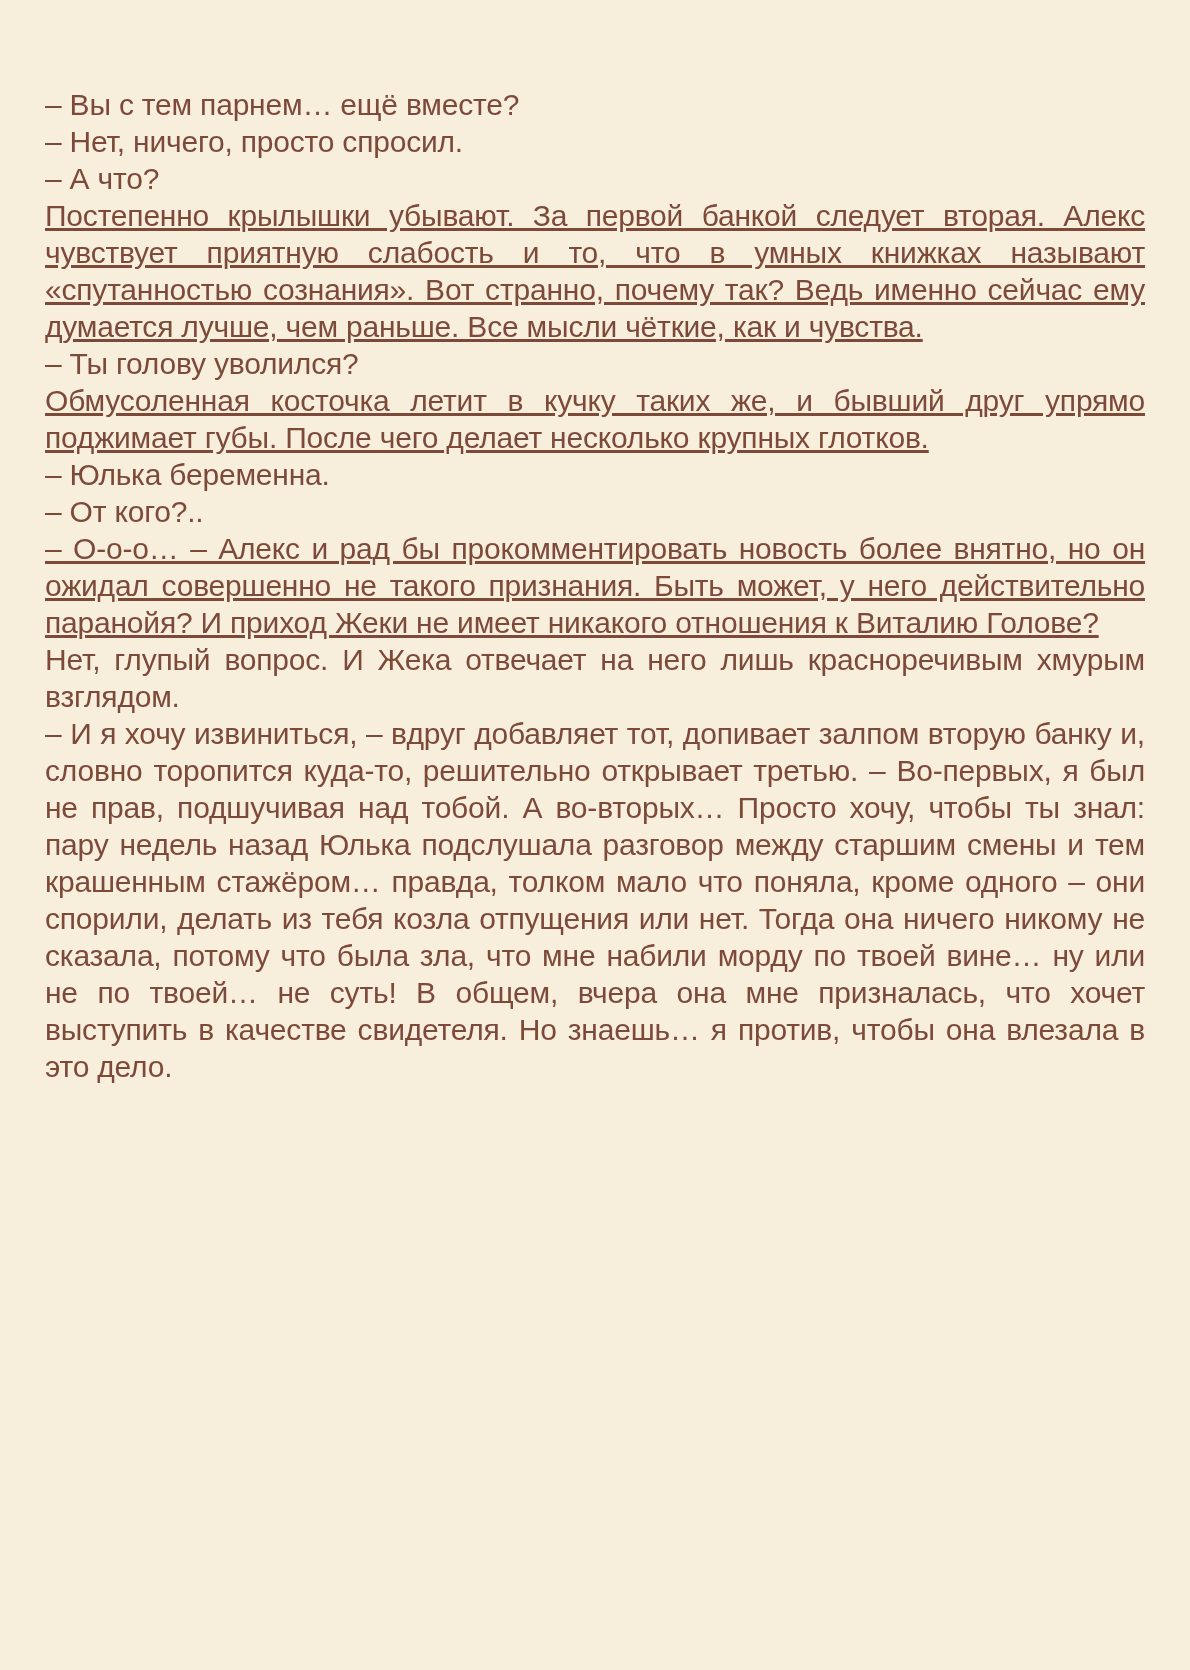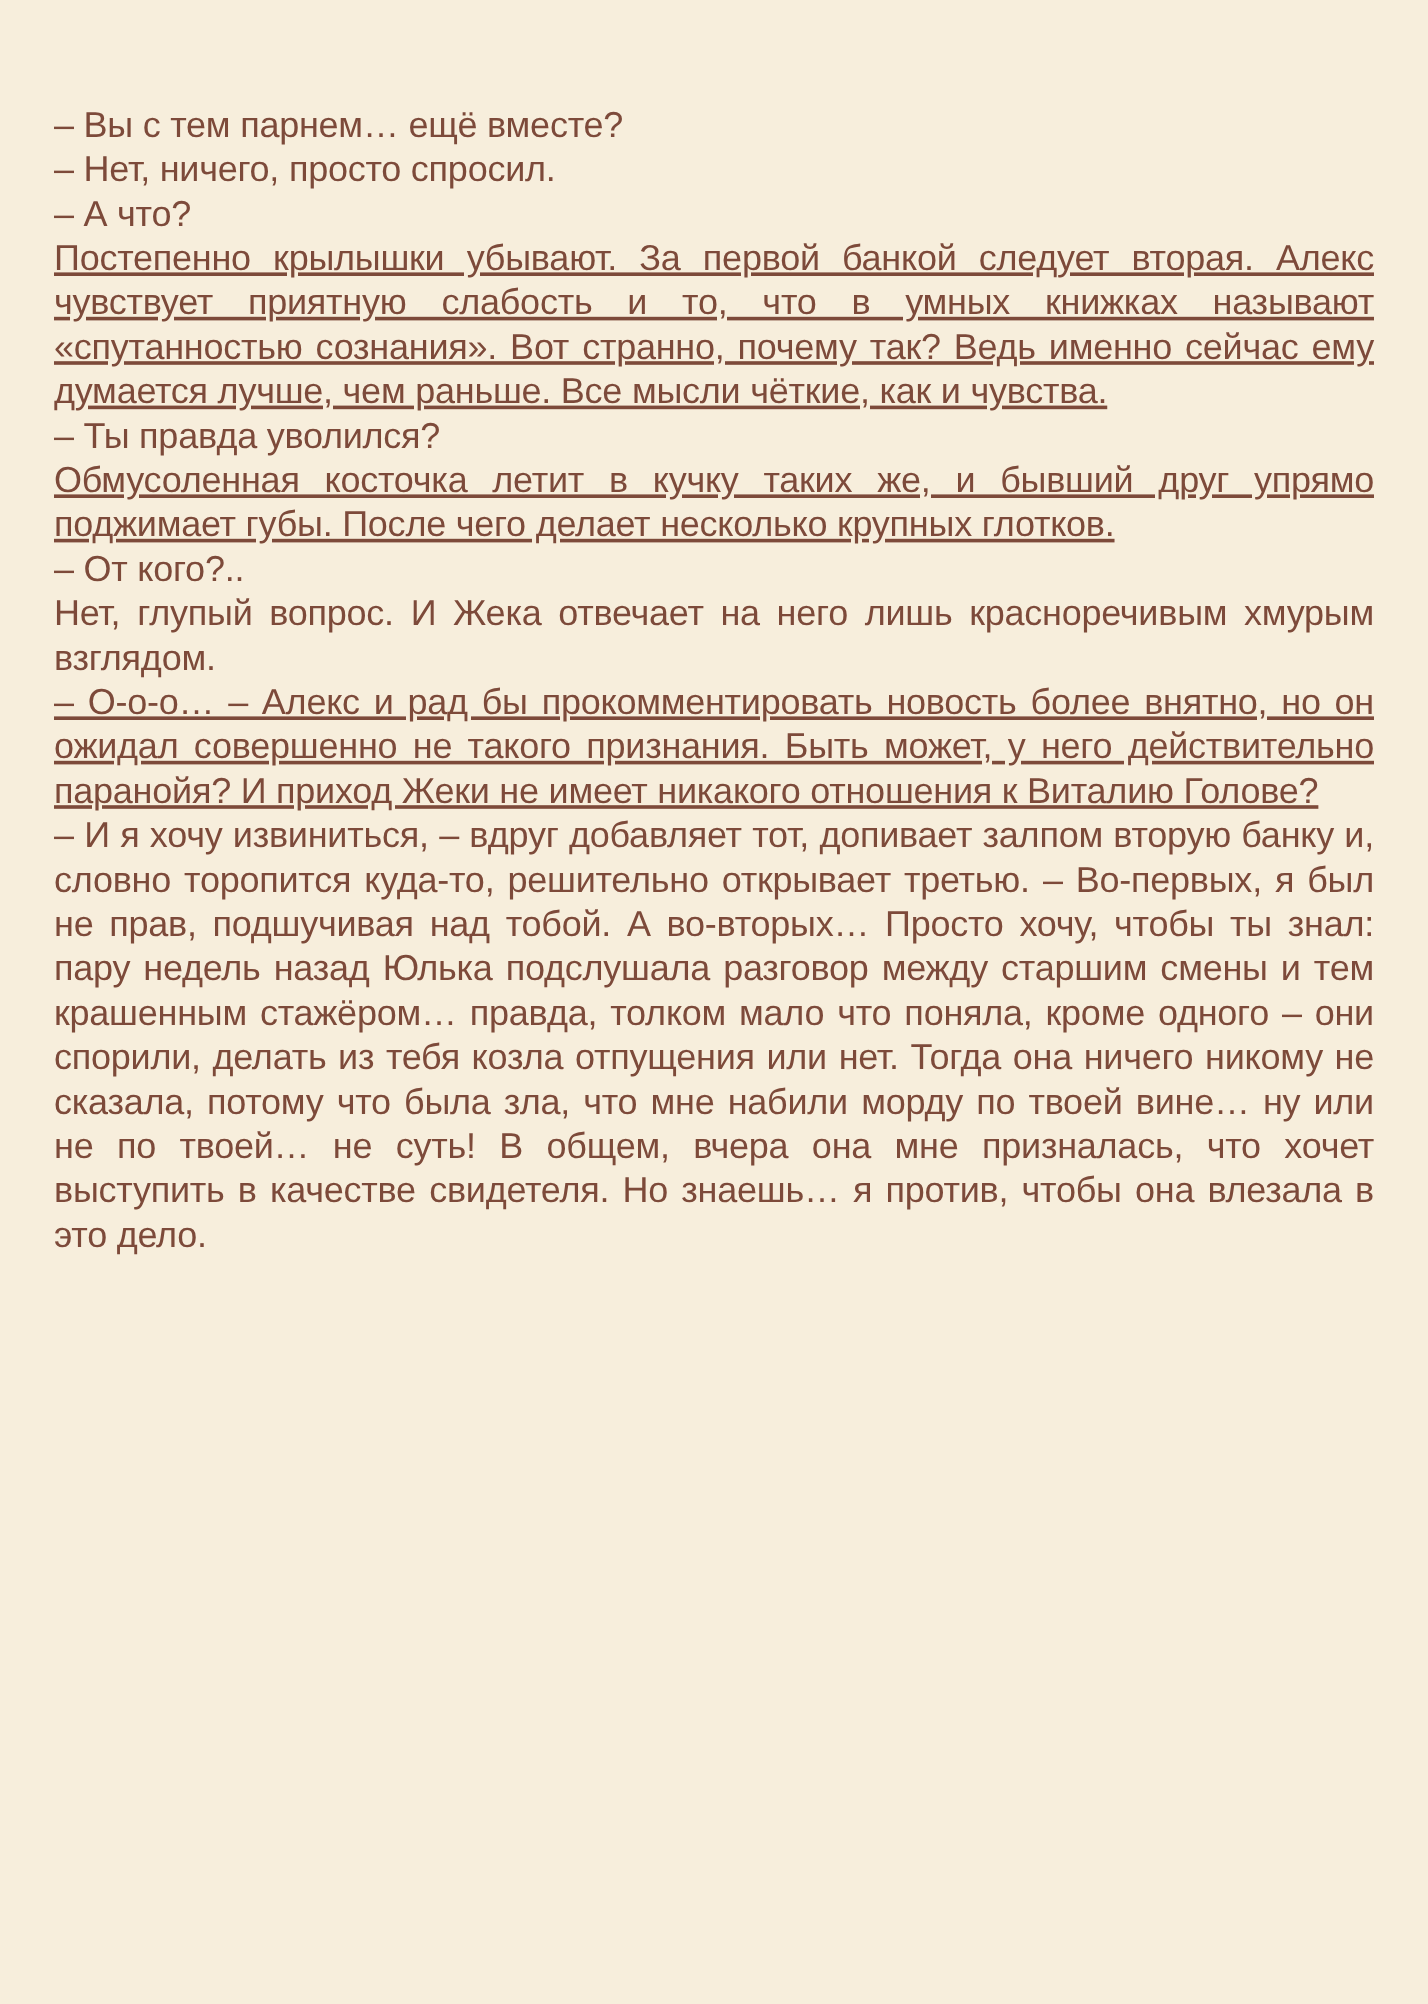--- a/index.html
+++ b/index.html
@@ -39,19 +39,20 @@
   .mt-73 { margin-top: 73px; text-decoration: underline; }
 </style>
 </head>
 <body>
 
 <div class="page">
   <p class="para">– Вы с тем парнем… ещё вместе?</p>
   <p class="para mt-21">– Нет, ничего, просто спросил.</p>
   <p class="para mt-21">– А что?</p>
   <p class="para mt-73">Постепенно крылышки убывают. За первой банкой следует вторая. Алекс чувствует приятную слабость и то, что в умных книжках называют «спутанностью сознания». Вот странно, почему так? Ведь именно сейчас ему думается лучше, чем раньше. Все мысли чёткие, как и чувства.</p>
-  <p class="para mt-72">– Ты правда уволился?</p>
+  <p class="para mt-72">– Ты голову уволился?</p>
   <p class="para mt-33">Обмусоленная косточка летит в кучку таких же, и бывший друг упрямо поджимает губы. После чего делает несколько крупных глотков.</p>
+  <p class="para mt-31">– Юлька беременна.</p>
   <p class="para mt-37">– От кого?..</p>
+  <p class="para mt-33">– О-о-о… – Алекс и рад бы прокомментировать новость более внятно, но он ожидал совершенно не такого признания. Быть может, у него действительно паранойя? И приход Жеки не имеет никакого отношения к Виталию Голове?</p>
   <p class="para mt-36">Нет, глупый вопрос. И Жека отвечает на него лишь красноречивым хмурым взглядом.</p>
-  <p class="para mt-33">– О-о-о… – Алекс и рад бы прокомментировать новость более внятно, но он ожидал совершенно не такого признания. Быть может, у него действительно паранойя? И приход Жеки не имеет никакого отношения к Виталию Голове?</p>
   <p class="para mt-32">– И я хочу извиниться, – вдруг добавляет тот, допивает залпом вторую банку и, словно торопится куда-то, решительно открывает третью. – Во-первых, я был не прав, подшучивая над тобой. А во-вторых… Просто хочу, чтобы ты знал: пару недель назад Юлька подслушала разговор между старшим смены и тем крашенным стажёром… правда, толком мало что поняла, кроме одного – они спорили, делать из тебя козла отпущения или нет. Тогда она ничего никому не сказала, потому что была зла, что мне набили морду по твоей вине… ну или не по твоей… не суть! В общем, вчера она мне призналась, что хочет выступить в качестве свидетеля. Но знаешь… я против, чтобы она влезала в это дело.</p>
 </div>
 
 </body></html>

